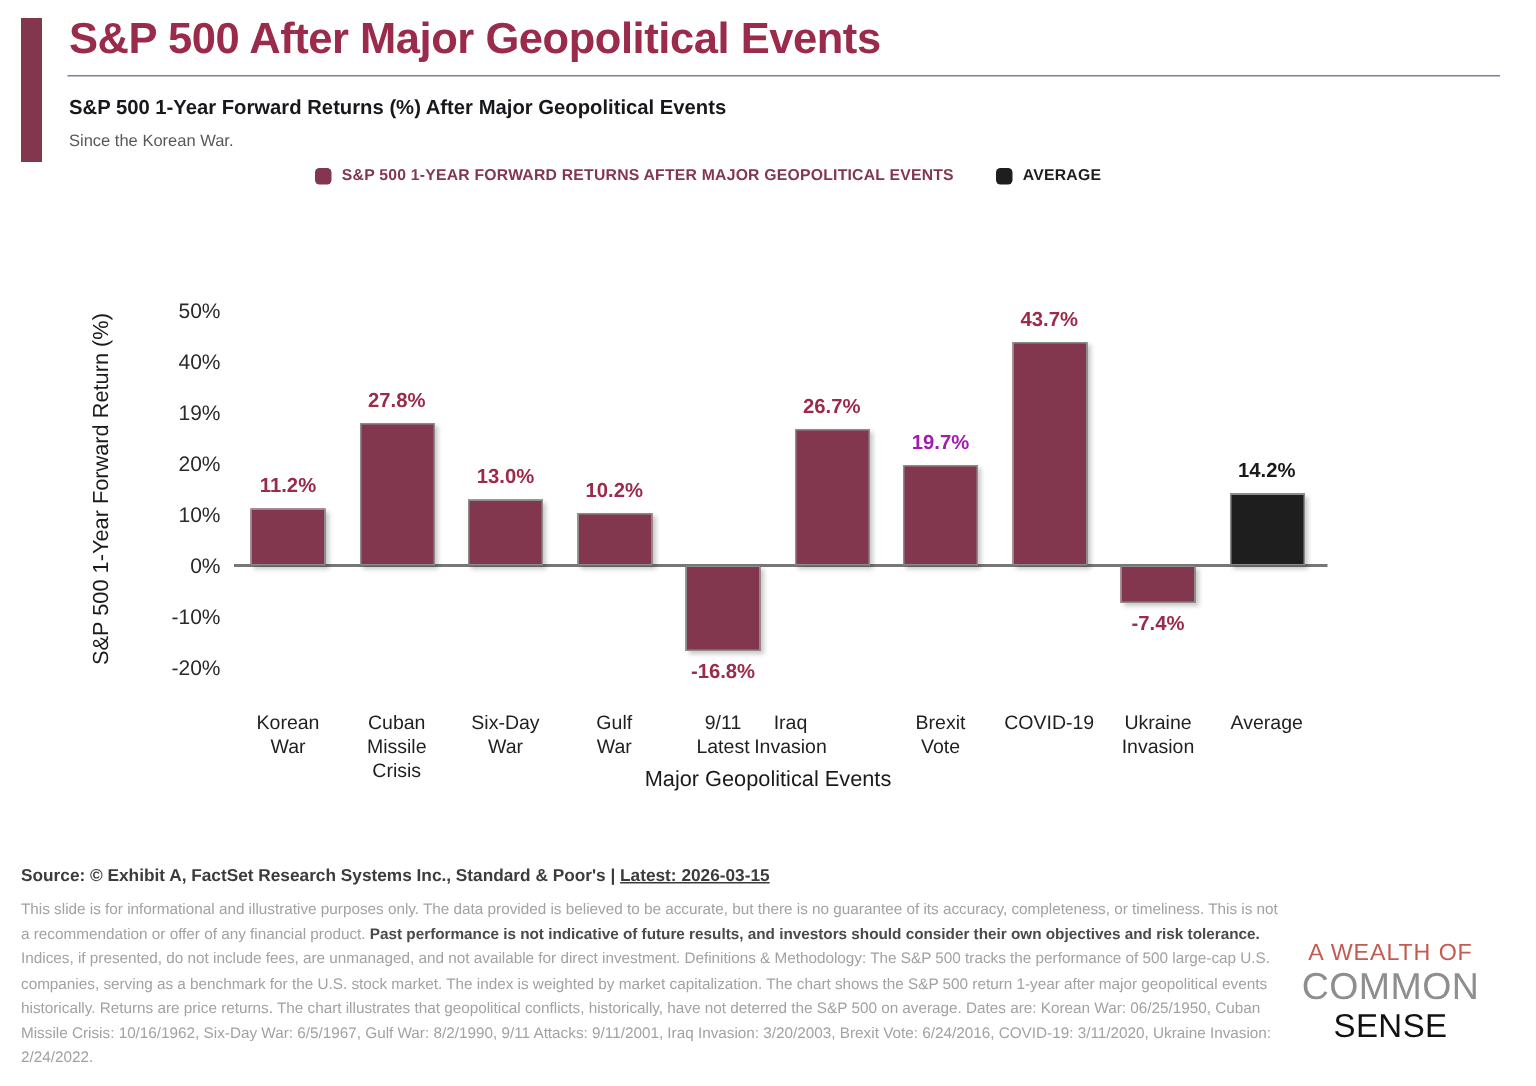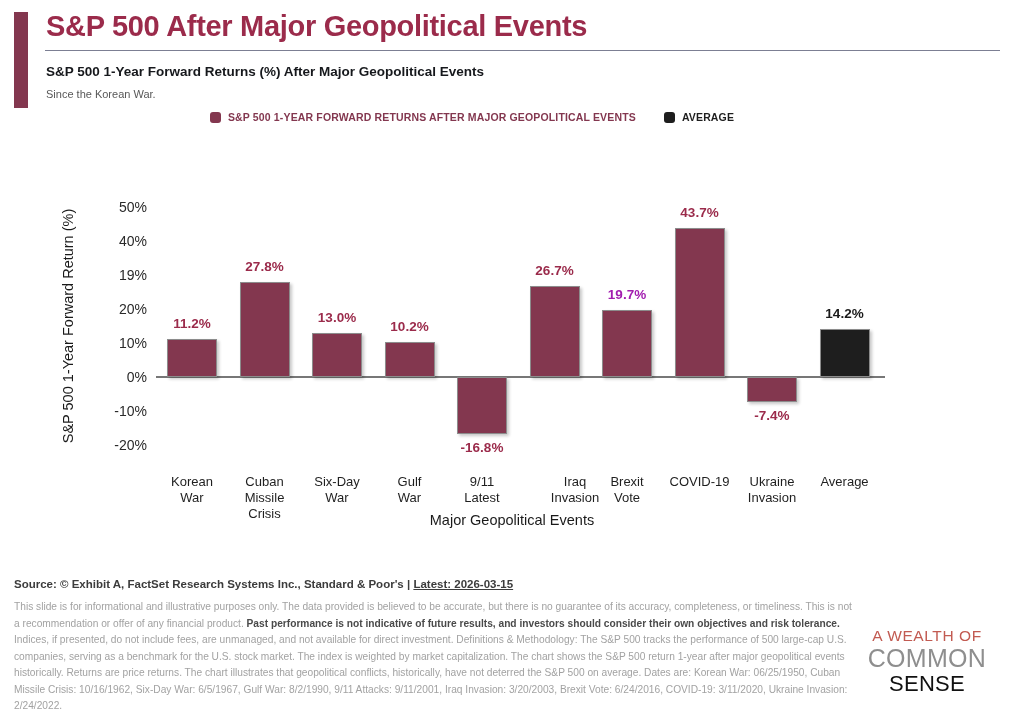--- a/index.html
+++ b/index.html
@@ -285,21 +285,21 @@
         <div>War</div>
       </div>
       <div class="xtick" style="left: 409.5px; top: 324px;">
         <div>Gulf</div>
         <div>War</div>
       </div>
       <div class="xtick" style="left: 482px; top: 324px;">
         <div>9/11</div>
         <div>Latest</div>
       </div>
-      <div class="xtick" style="left: 575px; top: 324px;">
+      <div class="xtick" style="left: 527px; top: 324px;">
         <div>Iraq</div>
         <div>Invasion</div>
       </div>
       <div class="xtick" style="left: 627px; top: 324px;">
         <div>Brexit</div>
         <div>Vote</div>
       </div>
       <div class="xtick" style="left: 699.5px; top: 324px;">
         <div>COVID-19</div>
       </div>

